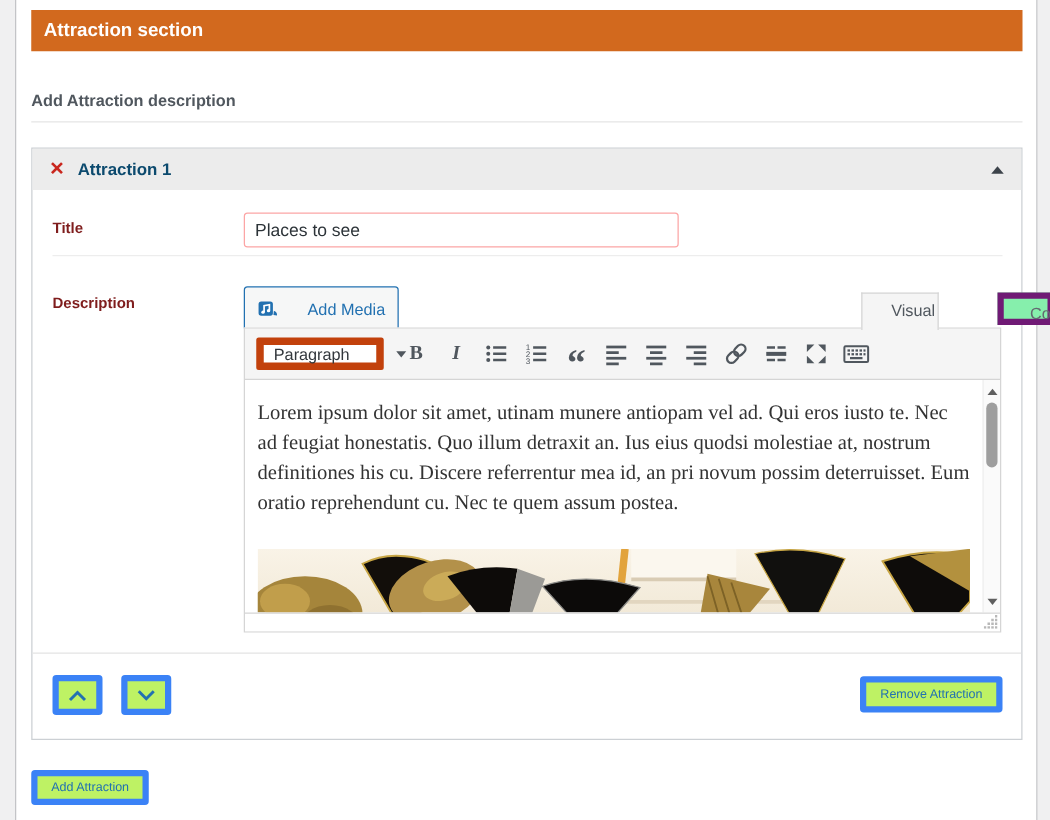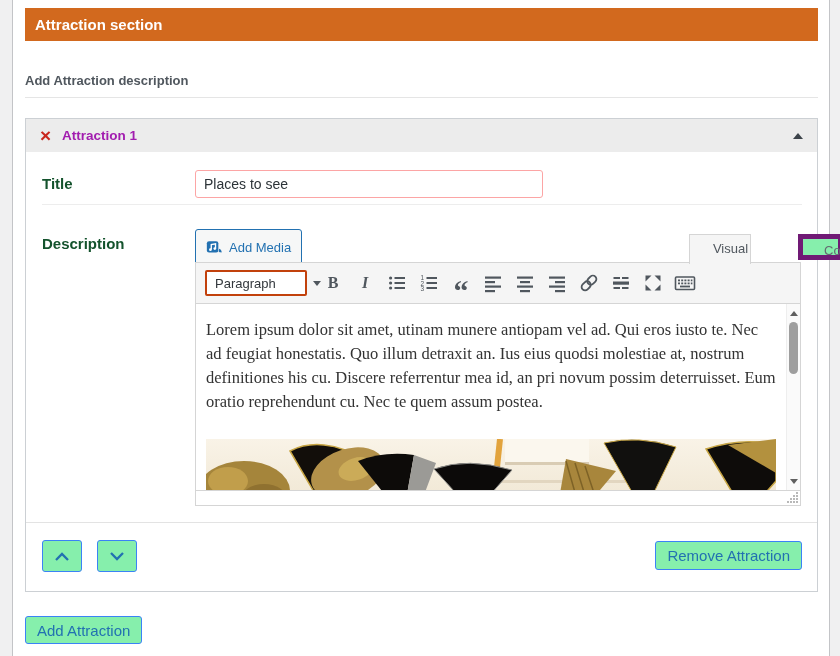--- a/index.html
+++ b/index.html
@@ -12,42 +12,42 @@
   .orange-header { position:absolute; left:25px; top:8px; width:793px; height:33px; background:#d2691e; color:#fff;
     font-size:15px; font-weight:bold; line-height:33px; padding-left:10px; }
 
   .metabox-desc { position:absolute; left:25px; top:56px; font-size:13px; font-weight:bold; color:#50575e;margin-top:17px; }
 
   .divider-top { position:absolute; left:25px; top:97px; width:793px; border-top:1px solid #e5e5e5; }
 
   .attraction { position:absolute; left:25px; top:118px; width:793px; height:474px; border:1px solid #ccd0d4; background:#fff; }
   .attr-header { position:absolute; left:0; top:0; right:0; height:33px; background:#ececec; display:flex; align-items:center; padding:0 14px; cursor:pointer; }
   .remove-x { color:#c9271e; font-size:19px; font-weight:bold; line-height:16px; margin-right:11px; cursor:pointer; }
-  .attr-title { font-size:13.5px; font-weight:bold; color:#a21caf; }
+  .attr-title { font-size:13.5px; font-weight:bold; color:#0c4a6e; }
   .collapse-tri { margin-left:auto; width:0; height:0; border-left:5px solid transparent; border-right:5px solid transparent; border-bottom:6px solid #3c434a; cursor:pointer; }
 
-  .field-label { position:absolute; left:16px; font-size:15px; font-weight:bold; color:#14532d; }
+  .field-label { position:absolute; left:16px; font-size:12px; font-weight:bold; color:#7f1d1d; }
   .lbl-title { top:56px; }
   .lbl-desc  { top:116px; }
 
   .text-input { position:absolute; left:169px; top:51px; width:348px; height:28px; border:1px solid #fca5a5; border-radius:3px;
     padding:0 8px; font-size:14px; color:#2c3338; font-family:"Liberation Sans",sans-serif; background:#fff; }
 
   .row-divider { position:absolute; left:16px; top:85px; width:760px; border-top:1px solid #ededed; }
 
-  .add-media { position:absolute; left:169px; top:110px; height:29px; padding:17px 10px; display:inline-flex; align-items:center; gap:6px;
+  .add-media { position:absolute; left:169px; top:110px; height:29px; padding:17px 10px; display:inline-flex; align-items:center; gap:23px;
     background:#f6f7f7; border:1px solid #2271b1; border-radius:3px; color:#2271b1; font-size:13px; cursor:pointer; font-family:"Liberation Sans",sans-serif; }
 
   .tab { position:absolute; font-size:13px; text-align:center; cursor:pointer;padding-left:21px; }
   .tab-visual { left:663px; top:115px; width:62px; height:30px; line-height:28px; background:#f5f5f5; border:1px solid #d5d5d5; border-bottom:none; color:#50575e; z-index:3; }
   .tab-code   { left:772px; top:115px; width:45px; height:26px; line-height:24px; background:#86efac; border:5px solid #701a75; color:#646970; }
 
   .editor-frame { position:absolute; left:169px; top:143px; width:606px; height:244px; border:1px solid #d5d5d5; background:#fff; }
   .toolbar { position:absolute; left:0; top:0; right:0; height:41px; background:#f5f5f5; border-bottom:1px solid #d5d5d5; display:flex; align-items:center; padding:0 9px; }
-  .para-select { width:102px; height:26px; background:#fff; border:2px solid #c2410c; border-radius:2px; display:flex; align-items:center;
+  .para-select { width:102px; height:26px; background:#fff; border:6px solid #c2410c; border-radius:2px; display:flex; align-items:center;
     padding:0 8px; font-size:13px; color:#32373c; margin-right:13px; cursor:pointer;gap:37px; }
   .caret-down { margin-left:auto; width:0; height:0; border-left:4px solid transparent; border-right:4px solid transparent; border-top:5px solid #50575e; }
   .tb { width:26px; height:26px; margin-right:6px; display:flex; align-items:center; justify-content:center; background:transparent; border:none; cursor:pointer; color:#50575e; }
   .tb.glyph-b { font-size:16px; font-weight:bold; font-family:"Liberation Serif",serif; }
   .tb.glyph-i { font-size:16px; font-weight:bold; font-style:italic; font-family:"Liberation Serif",serif; }
   .tb.glyph-q { font-family:"Liberation Serif",serif; font-size:30px; line-height:10px; padding-top:16px; font-weight:bold; }
 
   .editor-content { position:absolute; left:0; top:41px; right:14px; bottom:15px; overflow:hidden; padding:14px 10px 16px 10px;
     font-family:"Liberation Serif",serif; font-size:16.5px; line-height:24px; color:#333; }
   .embedded-image { margin-top:25px; width:570px; height:80px; overflow:hidden; cursor:pointer; }
@@ -57,22 +57,22 @@
   .scroll-arrow.up { top:2px; } .scroll-arrow.down { bottom:2px; }
   .tri-up { width:0; height:0; border-left:4px solid transparent; border-right:4px solid transparent; border-bottom:5px solid #5f5f5f; }
   .tri-down { width:0; height:0; border-left:4px solid transparent; border-right:4px solid transparent; border-top:5px solid #5f5f5f; }
   .scroll-thumb { position:absolute; left:2px; top:18px; width:9px; height:52px; background:#9e9e9e; border-radius:5px; cursor:grab; }
 
   .statusbar { position:absolute; left:0; right:0; bottom:0; height:15px; background:#fff; border-top:1px solid #d5d5d5; }
   .grip { position:absolute; right:2px; bottom:2px; }
 
   .footer-divider { position:absolute; left:0; top:403px; width:791px; border-top:1px solid #e3e3e3; }
 
-  .btn-wp { display:inline-flex; align-items:center; justify-content:center; background:#86efac; border:1px solid #3b82f6;
-    border-radius:3px; color:#2271b1; font-size:15px; cursor:pointer; font-family:"Liberation Sans",sans-serif; }
+  .btn-wp { display:inline-flex; align-items:center; justify-content:center; background:#bef264; border:5px solid #3b82f6;
+    border-radius:3px; color:#2271b1; font-size:10px; cursor:pointer; font-family:"Liberation Sans",sans-serif; }
   .btn-move-up   { position:absolute; left:16px; top:421px; width:40px; height:32px; }
   .btn-move-down { position:absolute; left:71px; top:421px; width:40px; height:32px; }
   .btn-remove    { position:absolute; right:15px; top:422px; height:29px; padding:0 11px; }
   .btn-add       { position:absolute; left:25px; top:616px; height:28px; padding:0 11px; }
 </style>
 </head>
 <body>
 
 <div id="page">
   <div class="postbox"></div>

